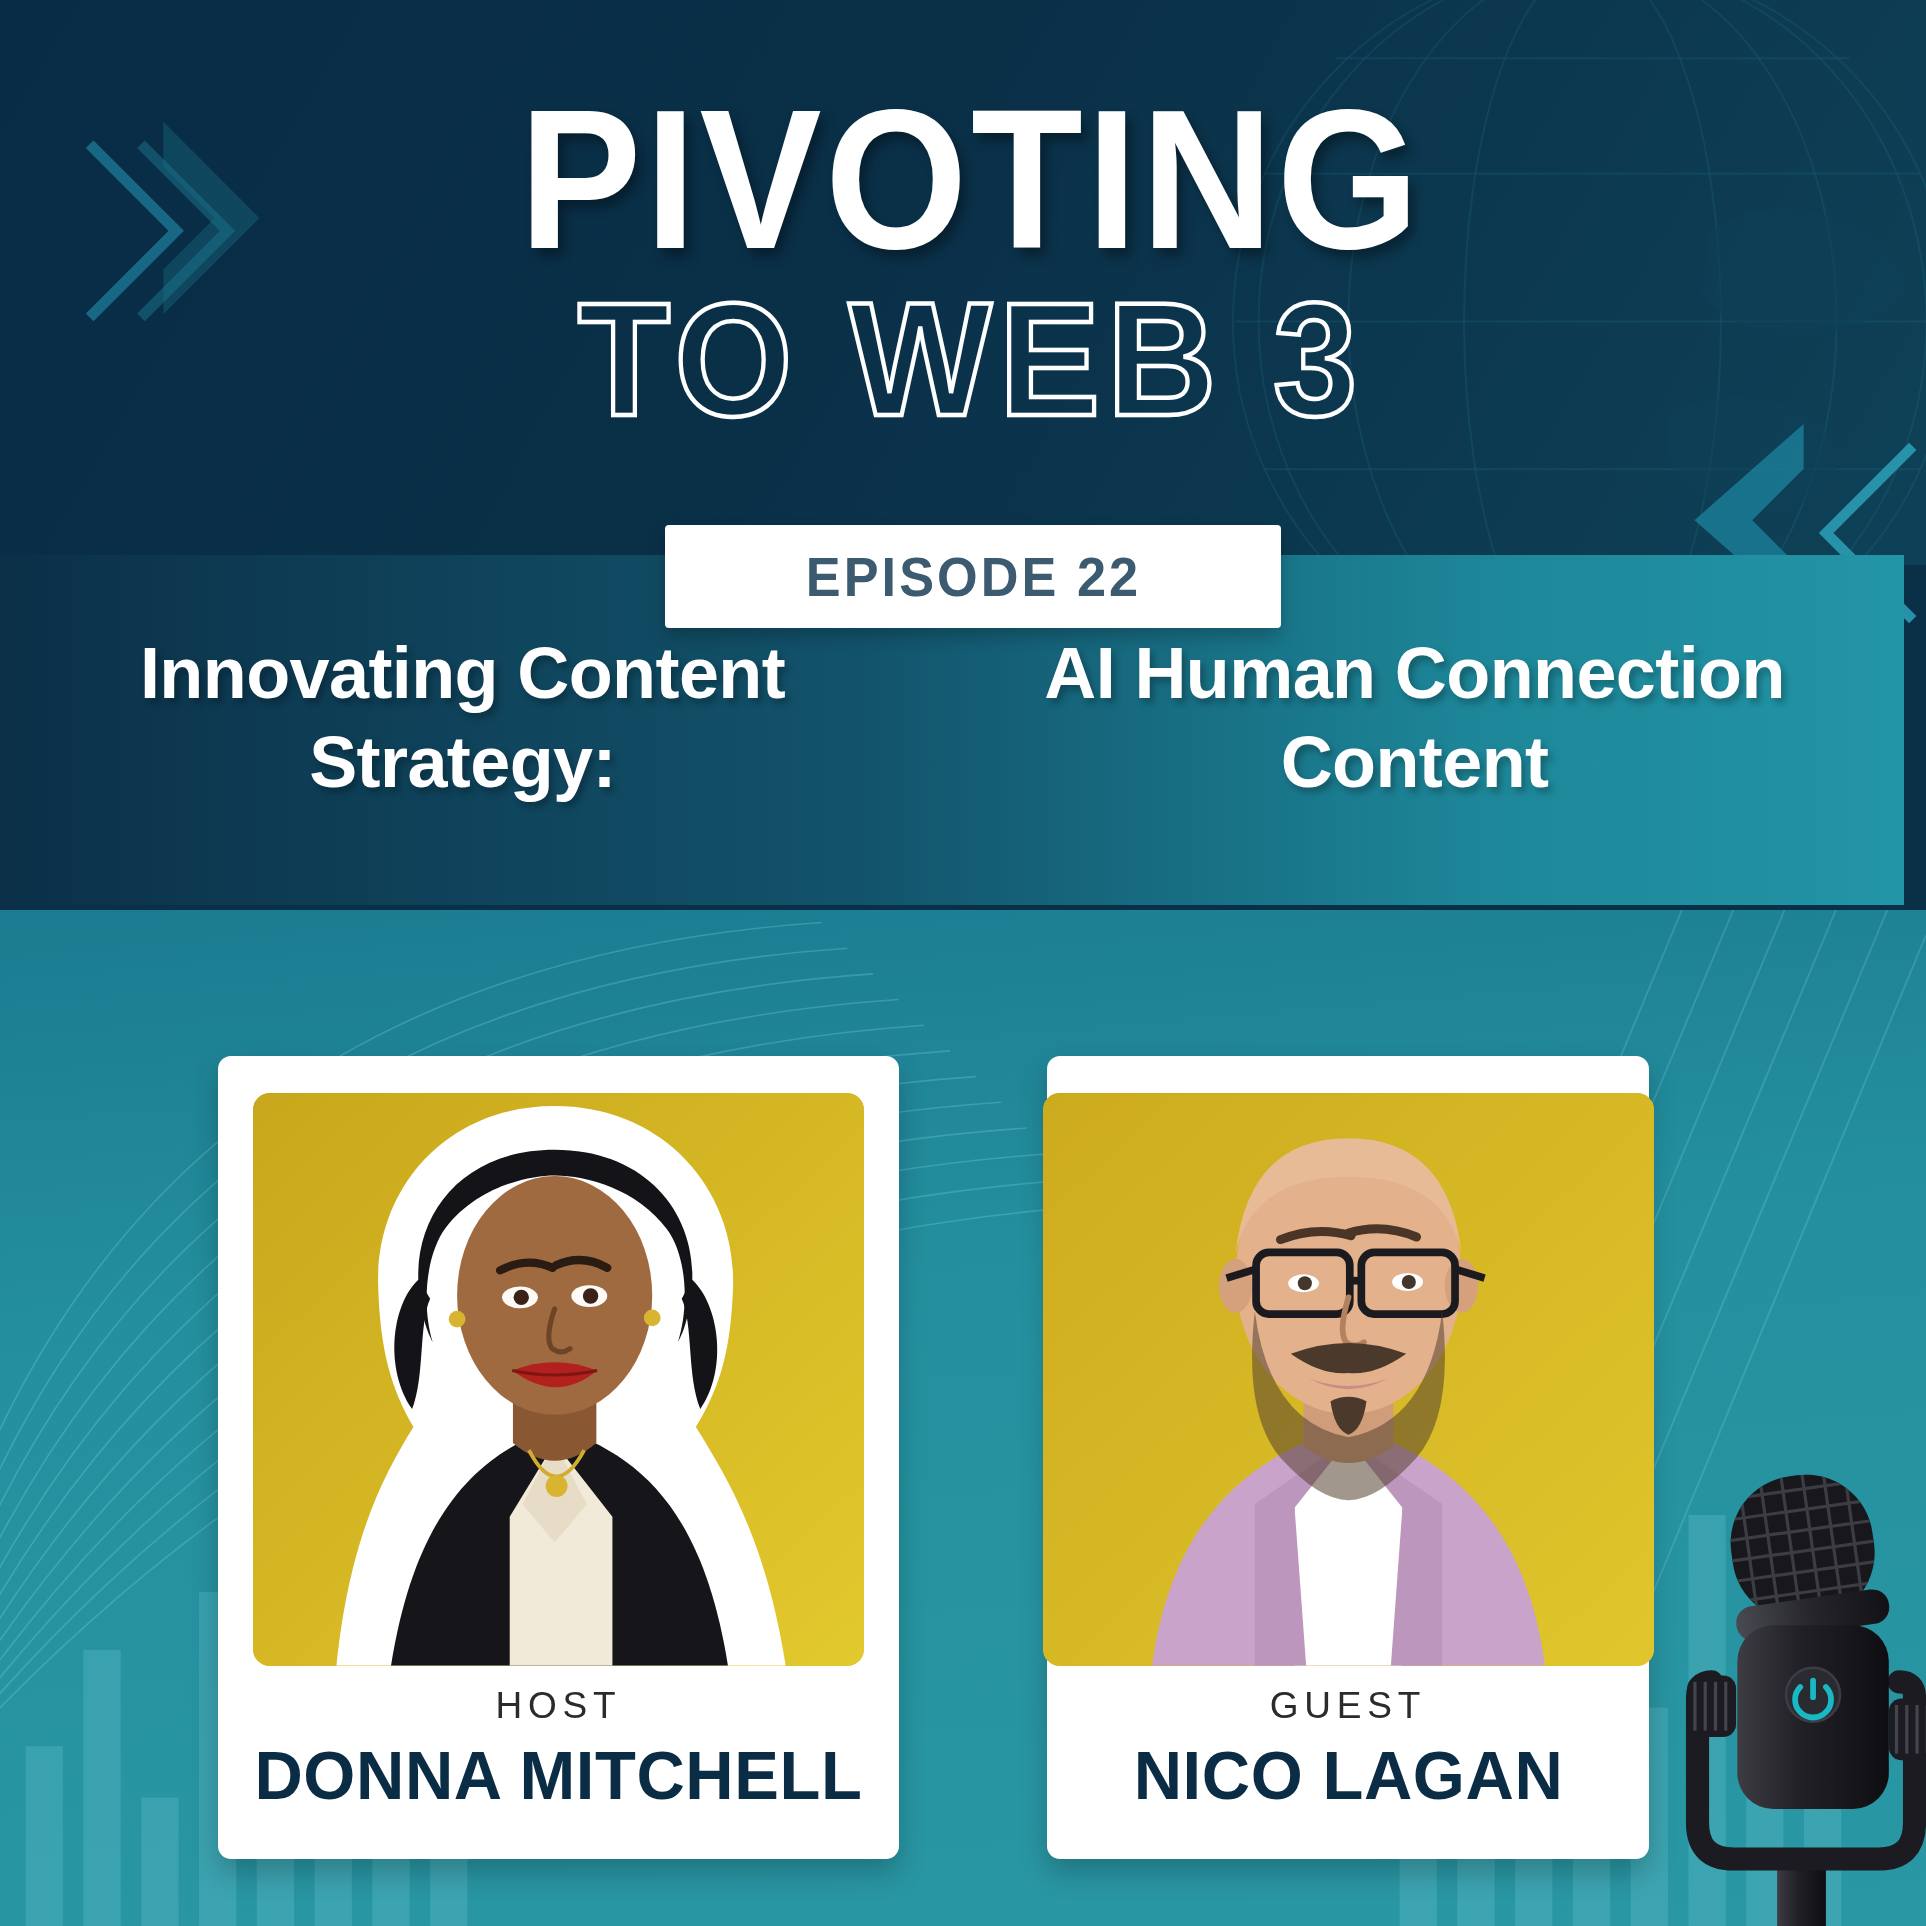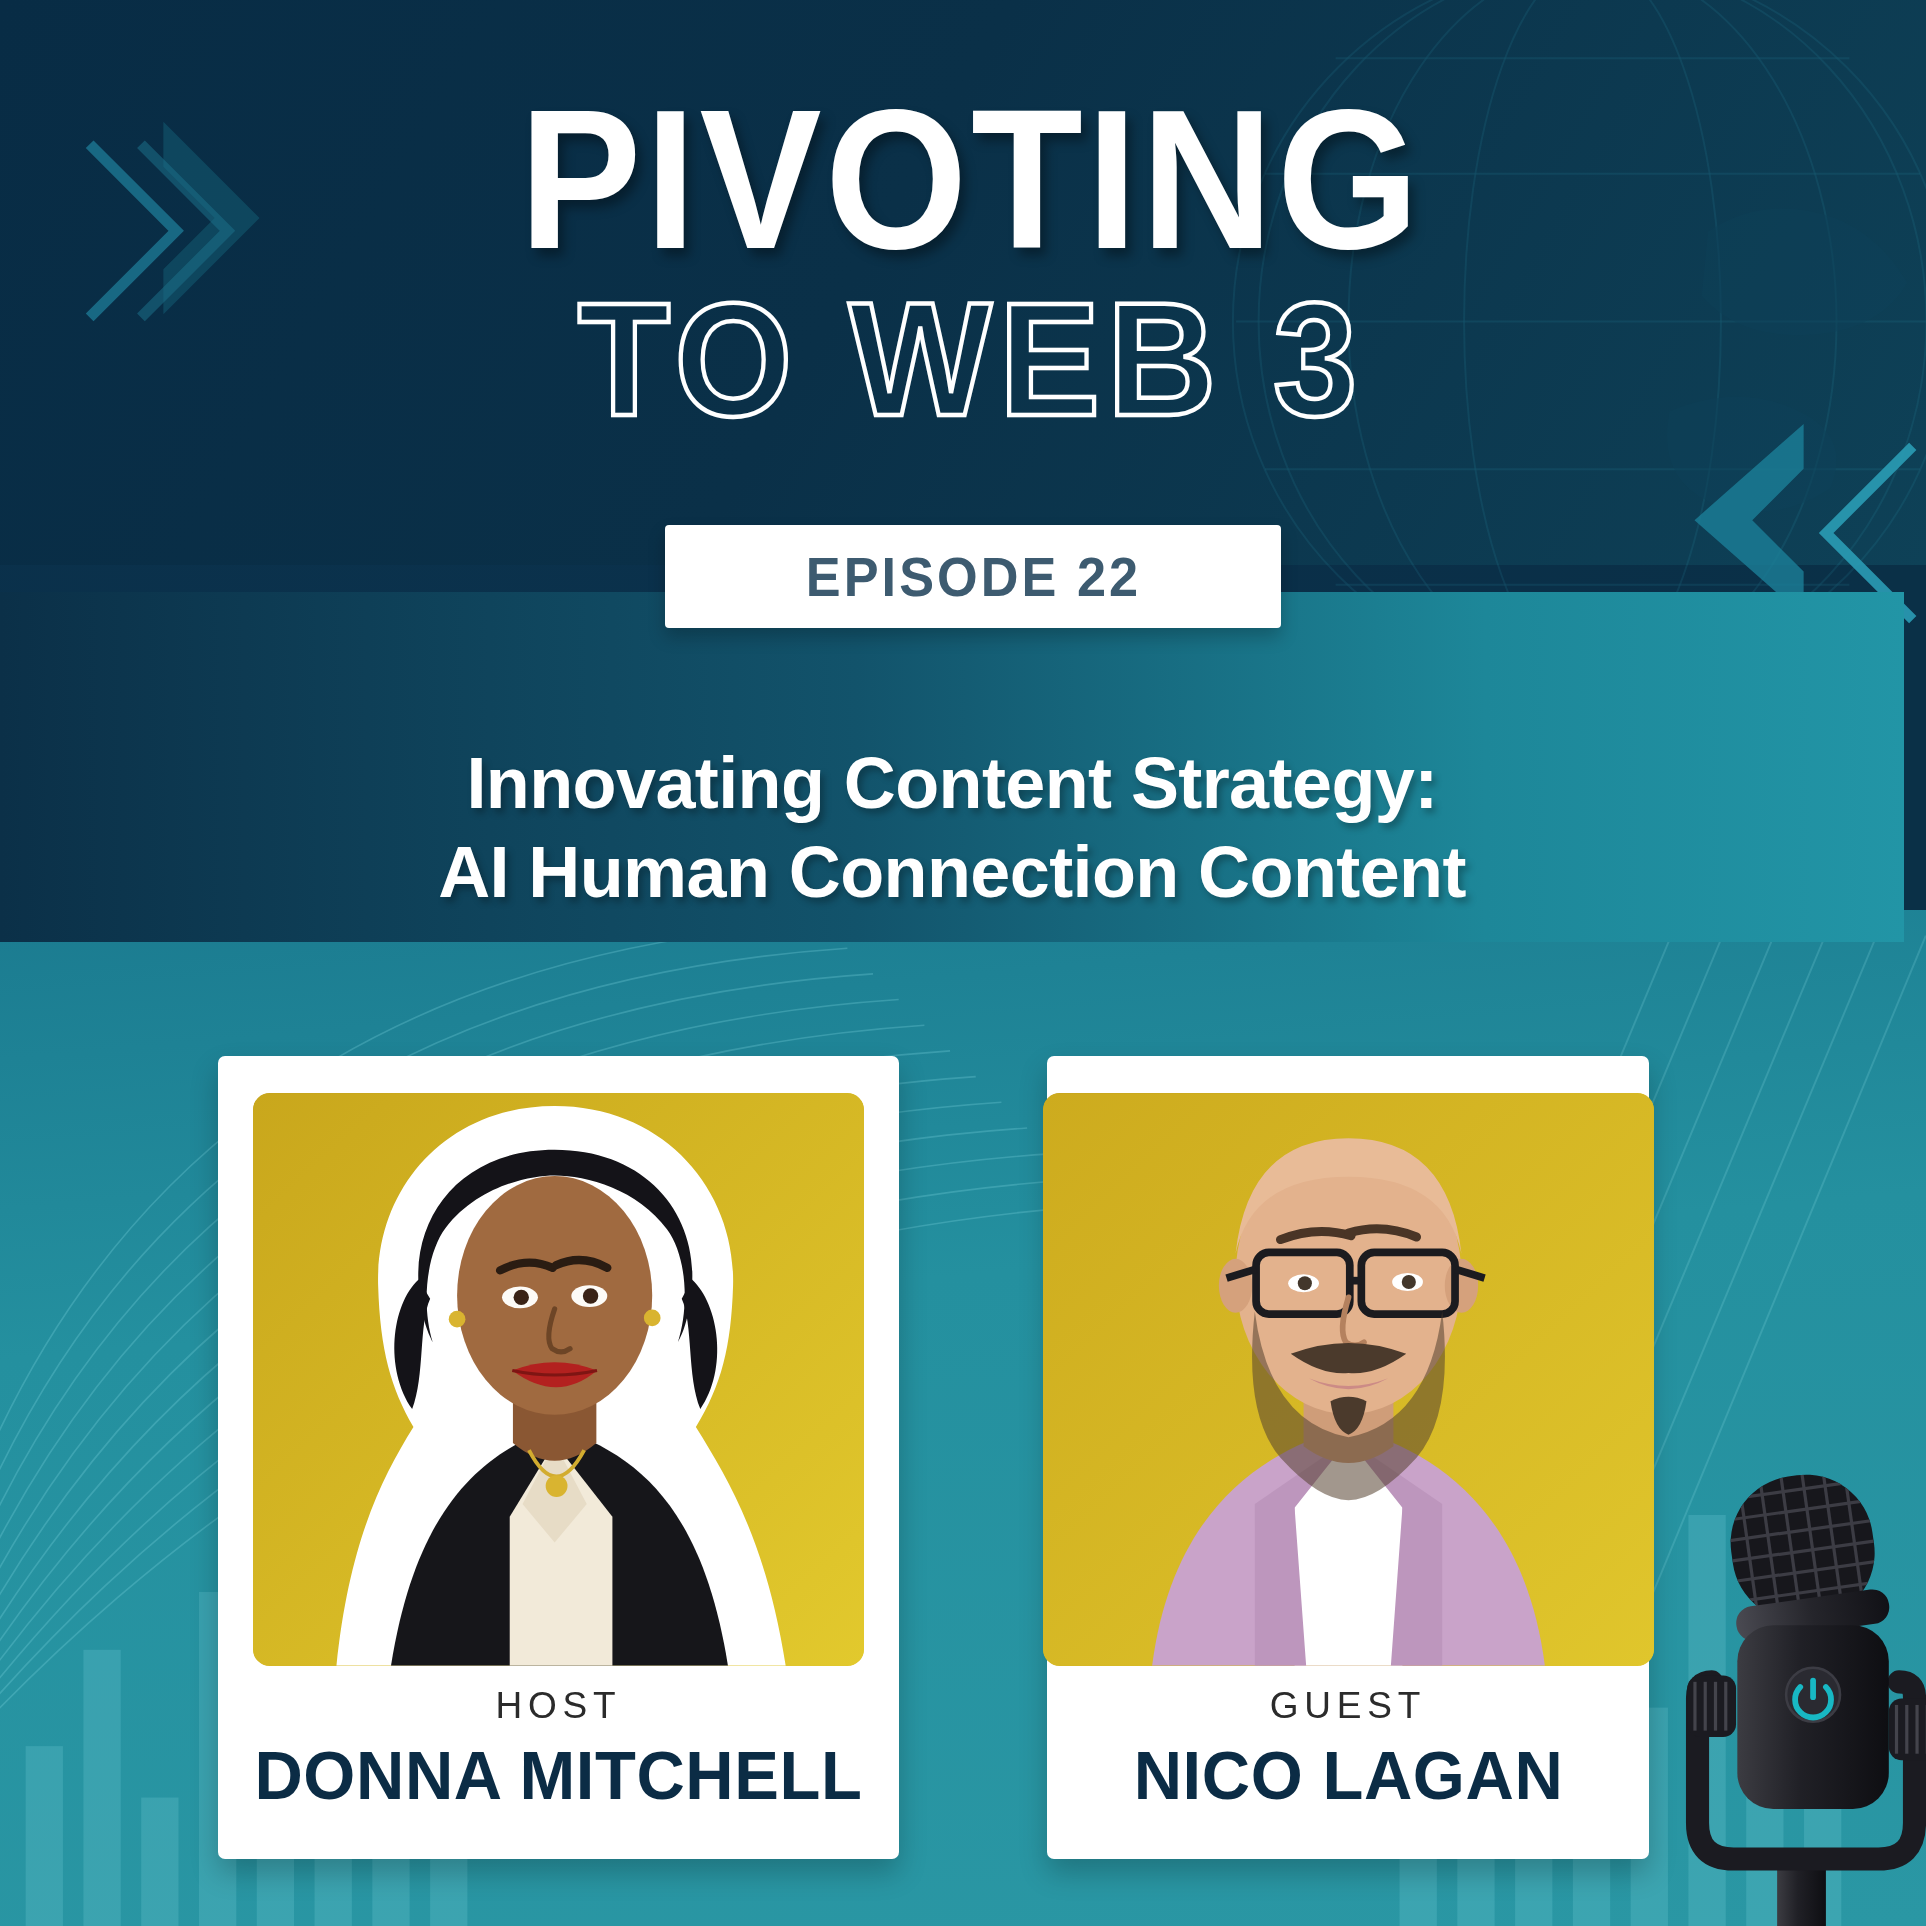--- a/index.html
+++ b/index.html
@@ -50,24 +50,24 @@
     z-index:6;
   }
   .badge span{
     font-size:55px;font-weight:700;letter-spacing:3.2px;color:#3d5b70;
     font-family:"Liberation Sans Narrow","Liberation Sans",sans-serif;
     transform:scaleX(.95);
   }
 
   
   .banner{
-    position:absolute;left:0;top:592px;width:1904px;height:350px;
+    position:absolute;left:0;top:555px;width:1904px;height:350px;
     background:linear-gradient(90deg,#0b3048 0%,#12536b 45%,#1d8799 78%,#2295a6 100%);
     z-index:4;
-    display:flex;flex-direction:column;align-items:center;justify-content:flex-end;
+    display:flex;flex-direction:row;align-items:center;justify-content:flex-end;
     padding-bottom:24.4px;
   }
   .banner .ep-title{
     font-size:72px;line-height:1.24;font-weight:700;color:#ffffff;text-align:center;
     text-shadow:3.9px 4.5px 7.7px rgba(0,0,0,.28);
     letter-spacing:-0.6px;
   }
 
   
   .bottom-bg{
@@ -77,21 +77,21 @@
   }
   .wave-lines{position:absolute;left:-77px;top:-26px;width:1348px;height:963px;opacity:.30;}
   .wave-lines path{fill:none;stroke:#79d2dd;stroke-width:2.5;}
   .eq{position:absolute;bottom:0;width:100%;height:578px;opacity:.22;}
   .eq rect{fill:#7fd6e0;}
   .mesh-r{position:absolute;right:0;top:0;width:578px;height:706px;opacity:.20;}
   .mesh-r line{stroke:#8fe0e8;stroke-width:3;}
 
   
   .card{
-    position:absolute;background:#ffffff;border-radius:7px;
+    position:absolute;background:#ffffff;border-radius:13px;
     box-shadow:0 14px 28px rgba(0,0,0,.22);
     display:flex;flex-direction:column;align-items:center;
     z-index:5;
   }
   .card.host{left:218px;top:1056px;width:681px;height:803px;}
   .card.guest{left:1047px;top:1056px;width:602px;height:803px;}
   .photo{
     width:611px;height:573px;margin-top:37px;border-radius:16.7px;overflow:hidden;
     position:relative;
     background:linear-gradient(135deg,#c2a01c 0%,#d4b521 45%,#e0c62c 100%);

